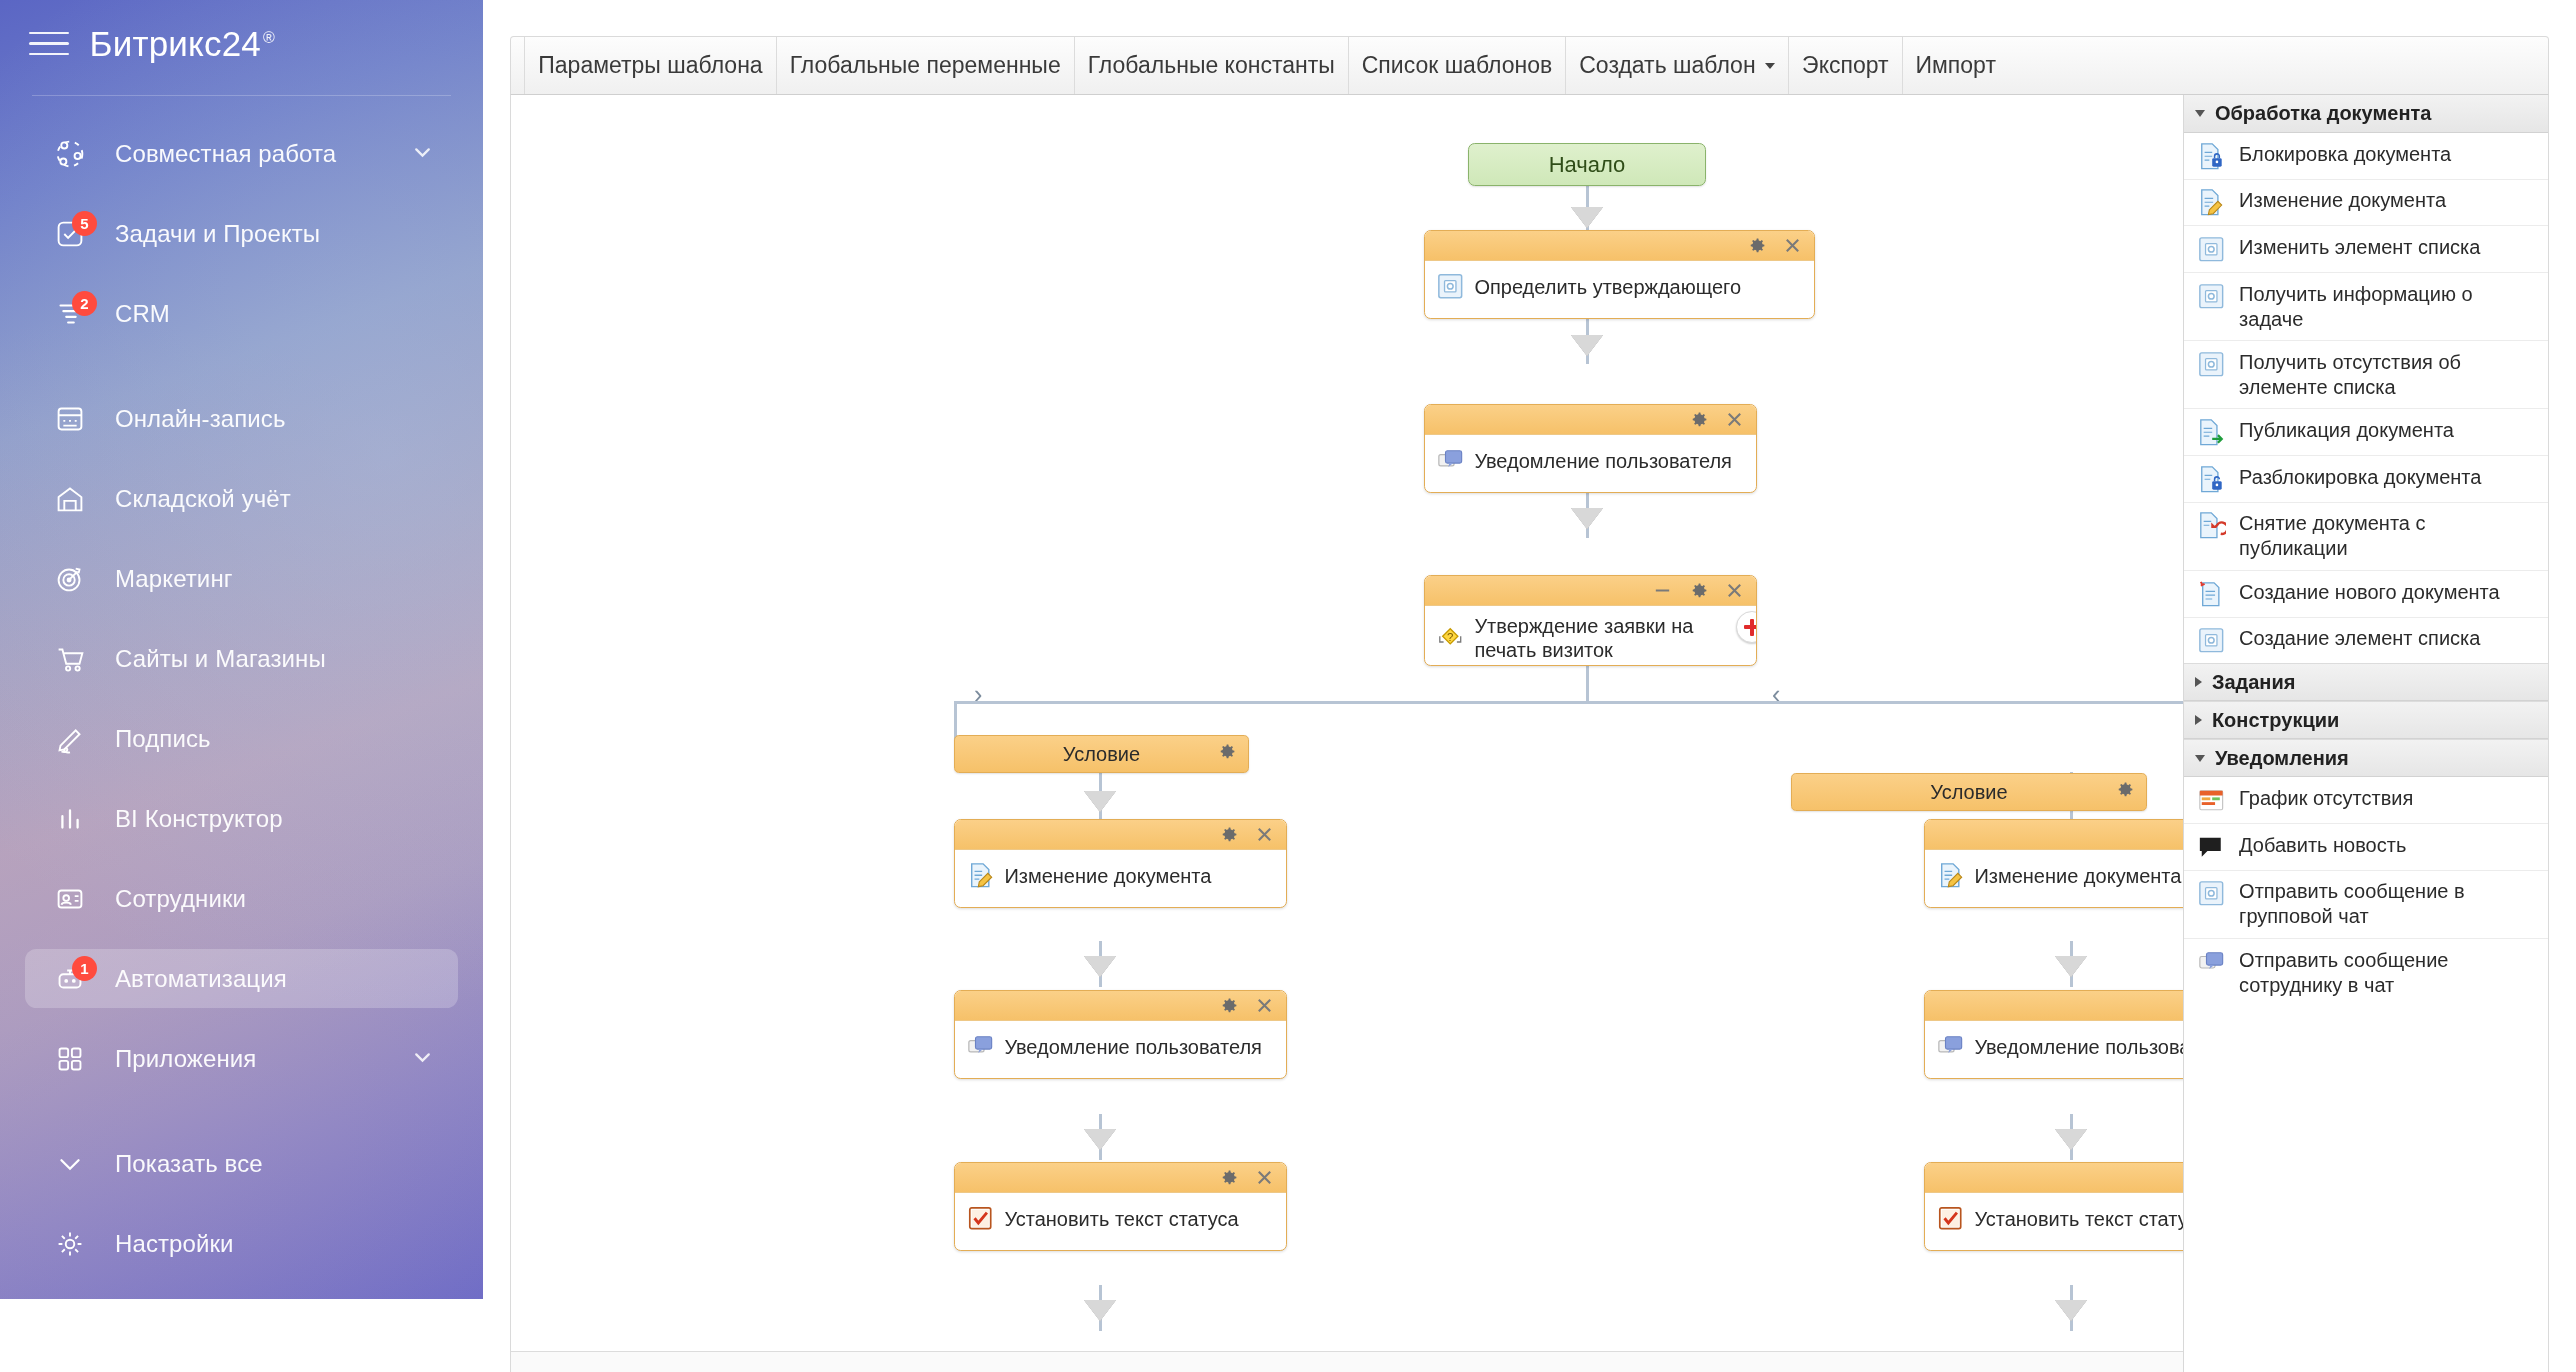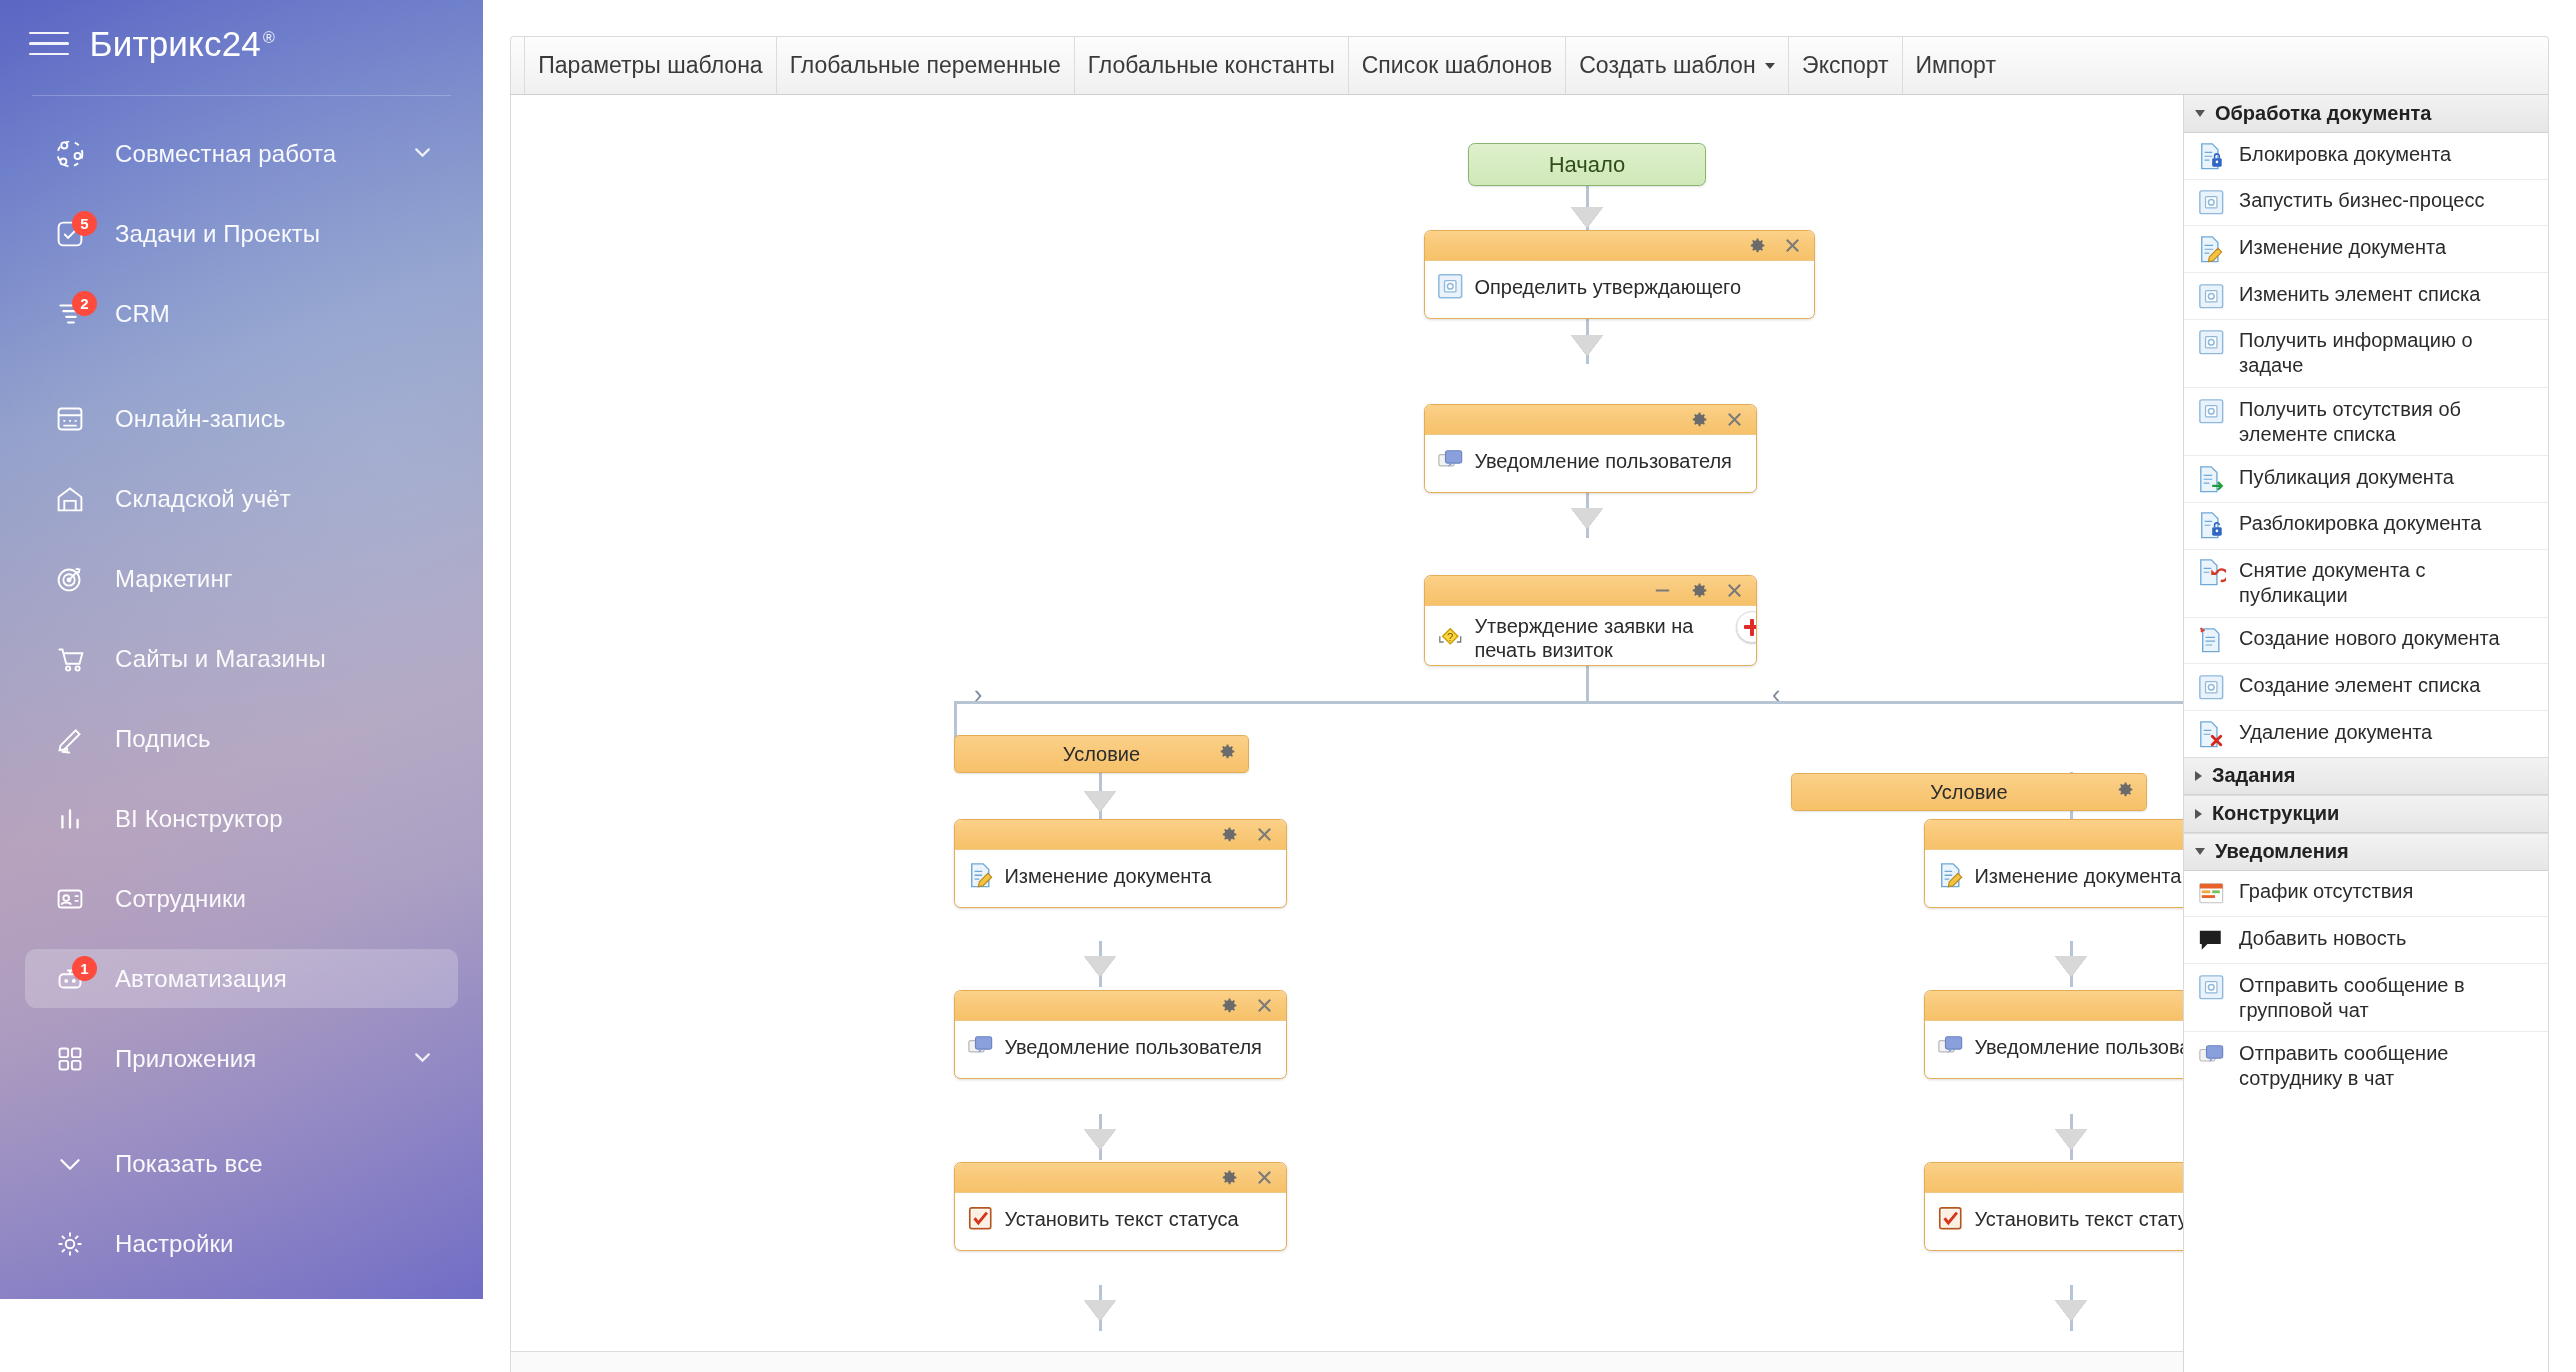--- a/index.html
+++ b/index.html
@@ -660,28 +660,20 @@
                   <path d="M5 2h11l6 6v20H5z" fill="#eaf4fc" stroke="#6fa8d6" stroke-width="1.4"></path>
                   <path d="M8 11h8M8 15h8M8 19h5" stroke="#6fa8d6" stroke-width="1.3"></path>
                   <rect x="16" y="17" width="10" height="9" rx="1.5" fill="#2f66c4"></rect>
                   <path d="M18.5 17v-2a2.5 2.5 0 015 0v2" stroke="#2f66c4" stroke-width="1.6" fill="none"></path>
                   <circle cx="21" cy="21" r="1.4" fill="#fff"></circle>
                 </svg></span>
               <span>Блокировка документа</span>
             </div>
             <div class="pal-item">
               <span class="pal-ico"><svg viewBox="0 0 30 30">
-                  <rect x="3" y="3" width="24" height="24" rx="2" fill="#eaf3fb" stroke="#8fb9dc" stroke-width="1.5"></rect>
-                  <rect x="9" y="9" width="12" height="12" rx="1" fill="#fff" stroke="#8fb9dc" stroke-width="1.3"></rect>
-                  <circle cx="15" cy="15" r="3" fill="none" stroke="#8fb9dc" stroke-width="1.6"></circle>
-                </svg></span>
-              <span>Запустить бизнес-процесс</span>
-            </div>
-            <div class="pal-item">
-              <span class="pal-ico"><svg viewBox="0 0 30 30">
                   <path d="M5 2h11l6 6v20H5z" fill="#eaf4fc" stroke="#6fa8d6" stroke-width="1.4"></path>
                   <path d="M8 11h9M8 15h9M8 19h5" stroke="#6fa8d6" stroke-width="1.3"></path>
                   <path d="M13 23l9-9 4 4-9 9-5 1z" fill="#f5c343" stroke="#b8871a" stroke-width="1.1"></path>
                 </svg></span>
               <span>Изменение документа</span>
             </div>
             <div class="pal-item">
               <span class="pal-ico"><svg viewBox="0 0 30 30">
                   <rect x="3" y="3" width="24" height="24" rx="2" fill="#eaf3fb" stroke="#8fb9dc" stroke-width="1.5"></rect>
                   <rect x="9" y="9" width="12" height="12" rx="1" fill="#fff" stroke="#8fb9dc" stroke-width="1.3"></rect>
@@ -741,28 +733,20 @@
               <span>Создание нового документа</span>
             </div>
             <div class="pal-item">
               <span class="pal-ico"><svg viewBox="0 0 30 30">
                   <rect x="3" y="3" width="24" height="24" rx="2" fill="#eaf3fb" stroke="#8fb9dc" stroke-width="1.5"></rect>
                   <rect x="9" y="9" width="12" height="12" rx="1" fill="#fff" stroke="#8fb9dc" stroke-width="1.3"></rect>
                   <circle cx="15" cy="15" r="3" fill="none" stroke="#8fb9dc" stroke-width="1.6"></circle>
                 </svg></span>
               <span>Создание элемент списка</span>
             </div>
-            <div class="pal-item">
-              <span class="pal-ico"><svg viewBox="0 0 30 30">
-                  <path d="M4 2h11l6 6v20H4z" fill="#eaf4fc" stroke="#6fa8d6" stroke-width="1.4"></path>
-                  <path d="M7 11h8M7 15h7" stroke="#6fa8d6" stroke-width="1.3"></path>
-                  <path d="M16 17l9 9M25 17l-9 9" stroke="#d4281c" stroke-width="3" stroke-linecap="round"></path>
-                </svg></span>
-              <span>Удаление документа</span>
-            </div>
           </div>
           <div class="pal-head">
             <span class="tri-right"></span>
             <span>Задания</span>
           </div>
           <div class="pal-head">
             <span class="tri-right"></span>
             <span>Конструкции</span>
           </div>
           <div class="pal-head">

